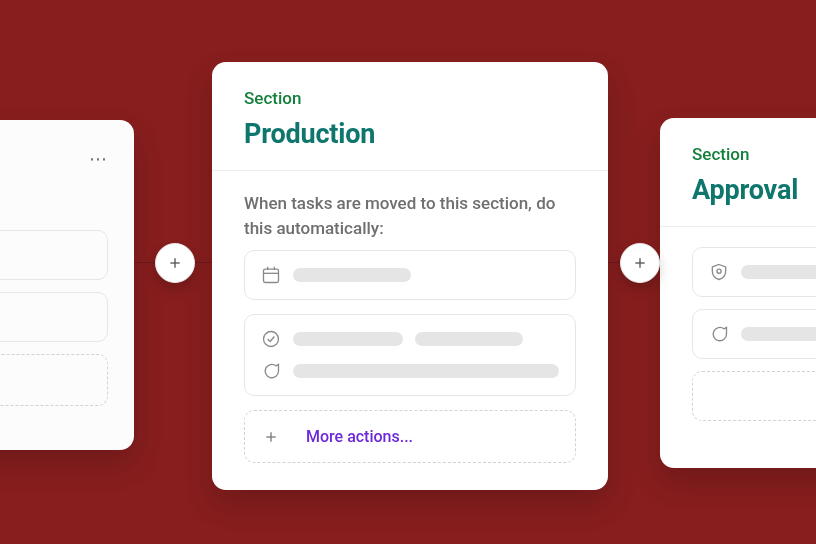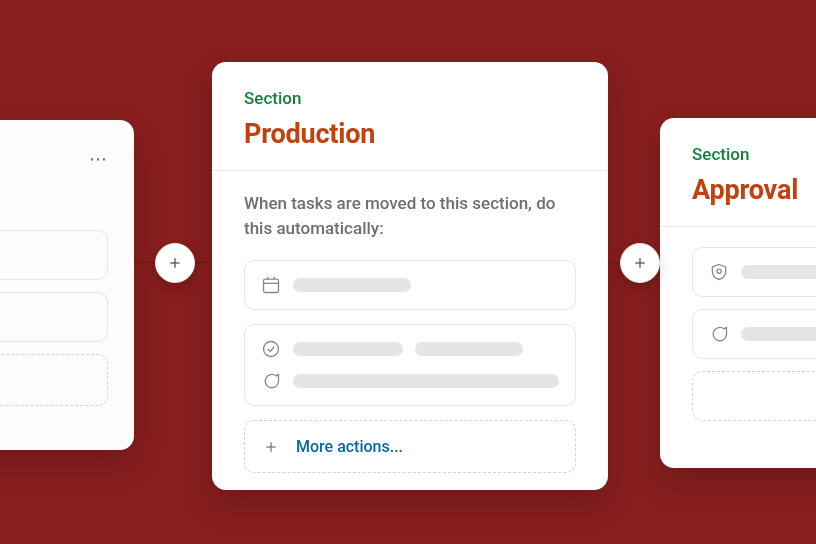--- a/index.html
+++ b/index.html
@@ -3,29 +3,29 @@
   <meta charset="utf-8">
   <style>
     *{box-sizing:border-box;margin:0;padding:0;font-family:-apple-system,BlinkMacSystemFont,'Segoe UI',Roboto,Helvetica,Arial,sans-serif}
     body{width:816px;height:544px;background:#881e1e;border-radius:24px;overflow:hidden;position:relative}
     .canvas{position:absolute;inset:0}
     .connector{position:absolute;top:262px;left:0;right:0;height:1px;background:#6f1919;z-index:0}
     
     .card{position:absolute;background:#fff;border-radius:14px;box-shadow:0 14px 30px rgba(0,0,0,.18);z-index:2}
     .card-header{padding:26px 32px 20px 32px}
     .section-eyebrow{font-size:17px;color:#15803d;font-weight:500;margin-bottom:10px}
-    .section-title{font-size:27px;font-weight:700;color:#c2410c;letter-spacing:-.2px;white-space:nowrap}
+    .section-title{font-size:27px;font-weight:700;color:#0f766e;letter-spacing:-.2px;white-space:nowrap}
     .card-divider{border:none;border-top:1px solid #ececec;margin:0}
     .card-body{padding:20px 32px 26px 32px}
-    .rule-text{font-size:17px;color:#6f6f6f;font-weight:500;line-height:1.45;margin-bottom:20px}
+    .rule-text{font-size:17px;color:#6f6f6f;font-weight:500;line-height:1.45;margin-bottom:10px}
     .rule-item{border:1px solid #e6e6e6;border-radius:10px;padding:14px 16px;margin-bottom:14px;display:flex;flex-direction:column;gap:12px}
     .rule-row{display:flex;align-items:center;gap:12px}
     .rule-icon{width:20px;height:20px;stroke:#8a8a8a;fill:none;stroke-width:1.6;flex:none}
     .p-bar{height:14px;background:#e5e5e5;border-radius:7px}
-    .dashed-box{border:1px dashed #d2d2d2;border-radius:10px;padding:16px 18px;display:flex;align-items:center;gap:17px;color:#0369a1;font-size:16px;font-weight:500;cursor:pointer}
+    .dashed-box{border:1px dashed #d2d2d2;border-radius:10px;padding:16px 18px;display:flex;align-items:center;gap:27px;color:#6d28d9;font-size:16px;font-weight:500;cursor:pointer}
     .plus-icon{width:16px;height:16px;stroke:#7a7a7a;stroke-width:2}
     
     .card-left{top:120px;left:-118px;width:252px;height:330px;background:#fcfcfc}
     .card-left .dots{position:absolute;top:28px;right:26px;color:#6f6f6f;font-size:18px;letter-spacing:1px;cursor:pointer}
     .card-left .body{position:absolute;top:110px;left:0;right:26px}
     .card-left .row-a{border:1px solid #e6e6e6;border-radius:10px;height:50px;margin-bottom:12px}
     .card-left .row-dash{height:52px;border:1px dashed #d2d2d2;border-radius:10px}
     
     .card-center{top:62px;left:212px;width:396px;height:428px}
     

